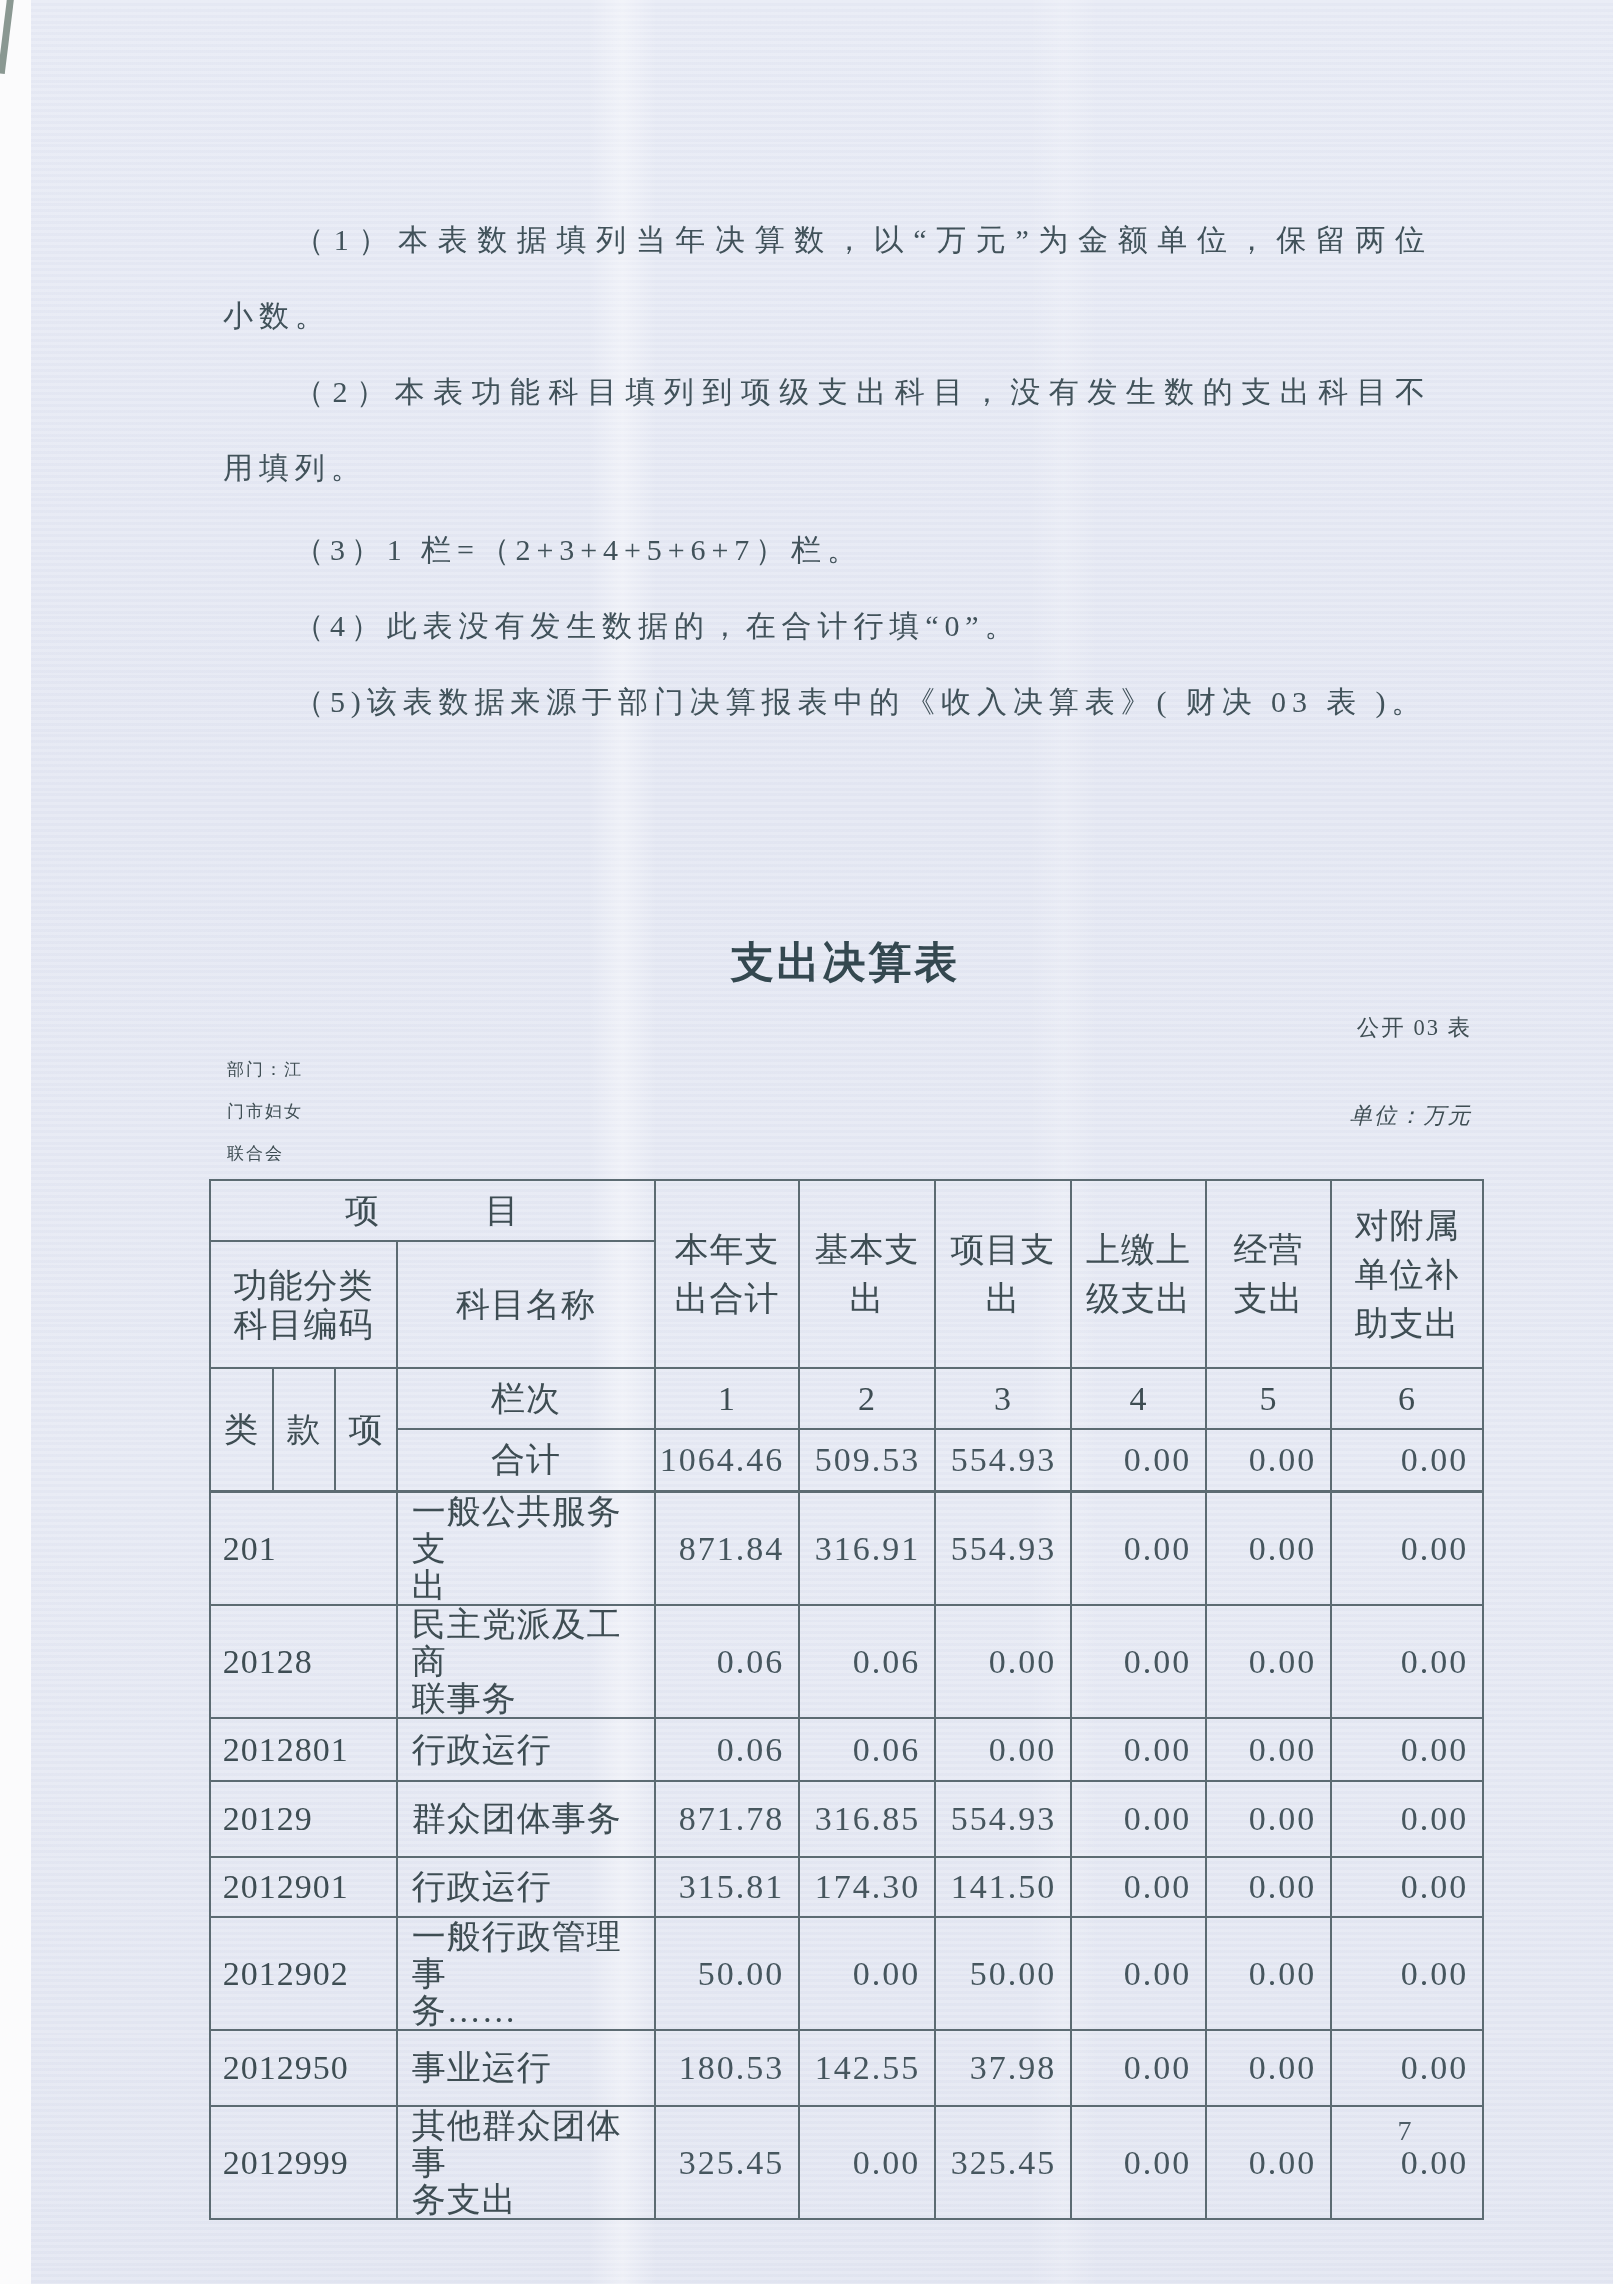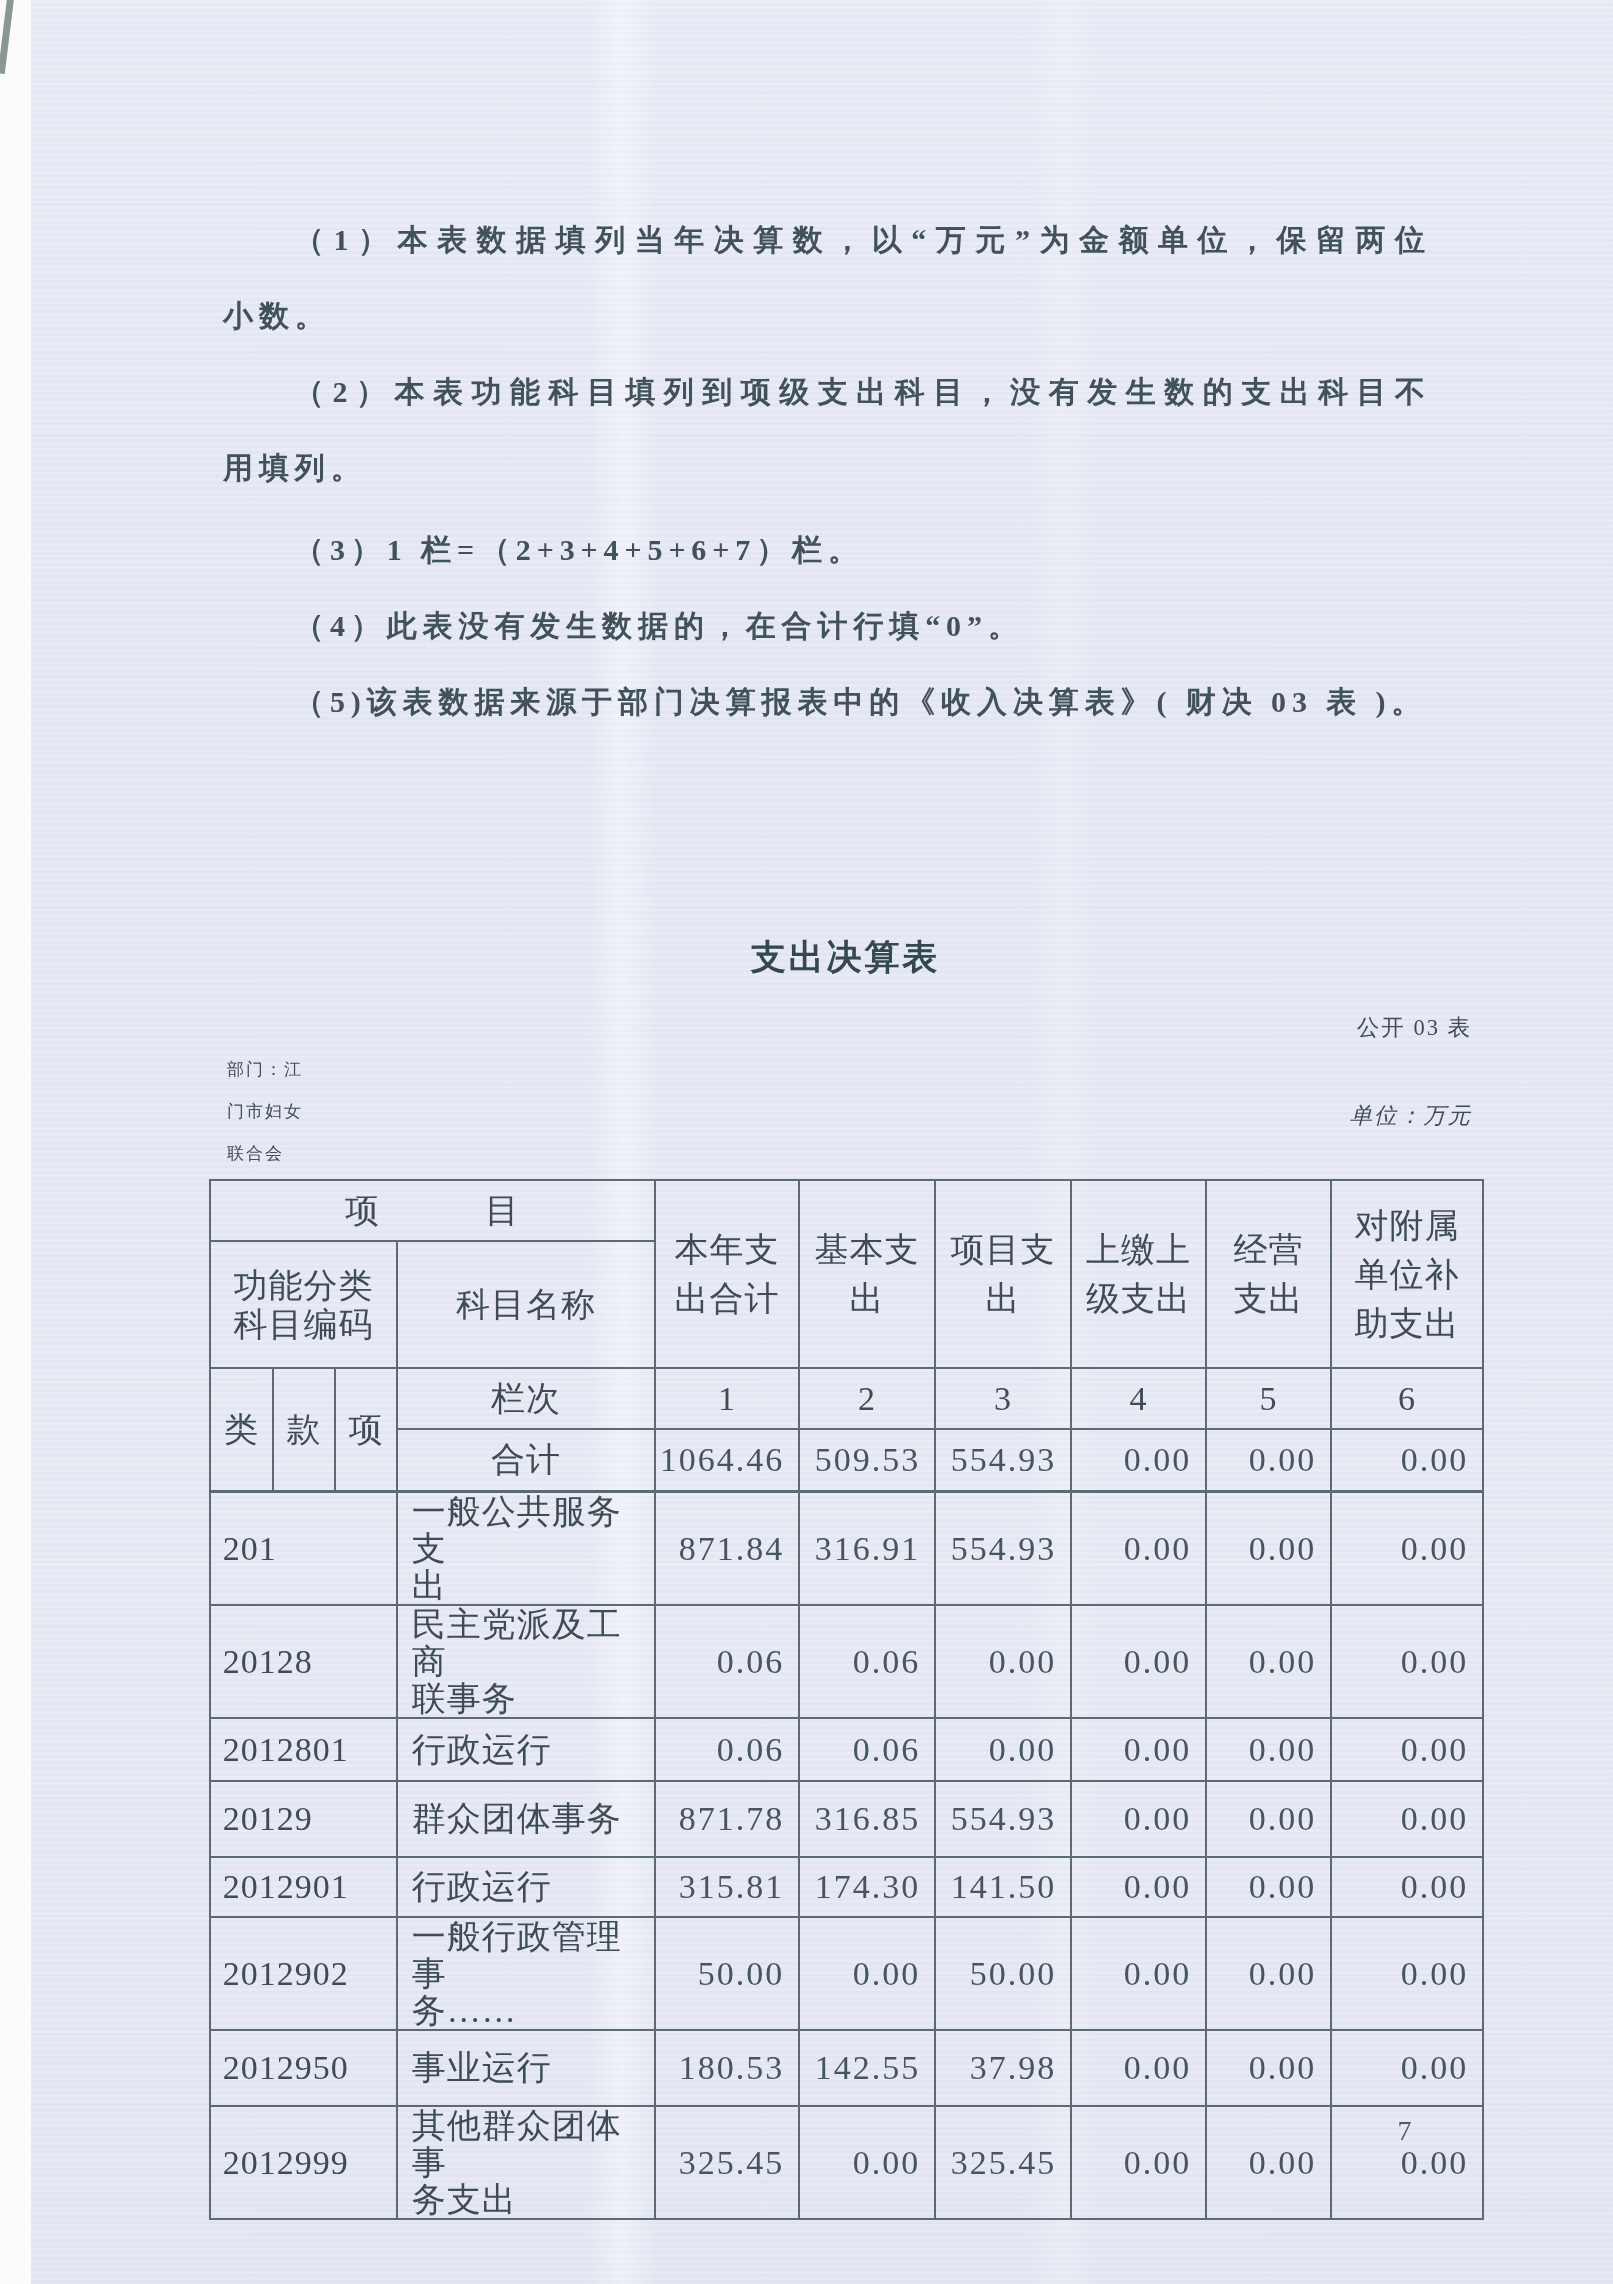--- a/index.html
+++ b/index.html
@@ -32,28 +32,28 @@
   .corner-mark{
     position:absolute; left:2.9px; top:-11.8px; width:6.9px; height:86px;
     background:#76867f; transform:rotate(7deg); opacity:.85;
   }
   
   .notes{
     position:absolute; left:223px; top:202px; width:1208px;
     font-size:30px; line-height:76px; letter-spacing:5.9px;
     color:#41525a;
   }
-  .note-line{min-height:76px;font-weight:bold;}
+  .note-line{min-height:76px;}
   .note-line.indent{text-indent:71px;}
   .note-line.stretch{text-align:justify; text-align-last:justify;}
   .note-line.gap{margin-top:5.9px;}
   
   .report-title{
     position:absolute; left:209px; top:934px; width:1273px;
-    text-align:center; font-size:35px; font-weight:bold;
+    text-align:center; font-size:43px; font-weight:bold;
     letter-spacing:2.9px; color:#344850;
   }
   .public-label{
     position:absolute; left:209px; top:1012px; width:1263px;
     text-align:right; font-size:22.5px; letter-spacing:2px;
   }
   .department-label{
     position:absolute; left:227px; top:1049px;
     font-size:17px; line-height:42px; letter-spacing:2px;
     white-space:pre-line;

